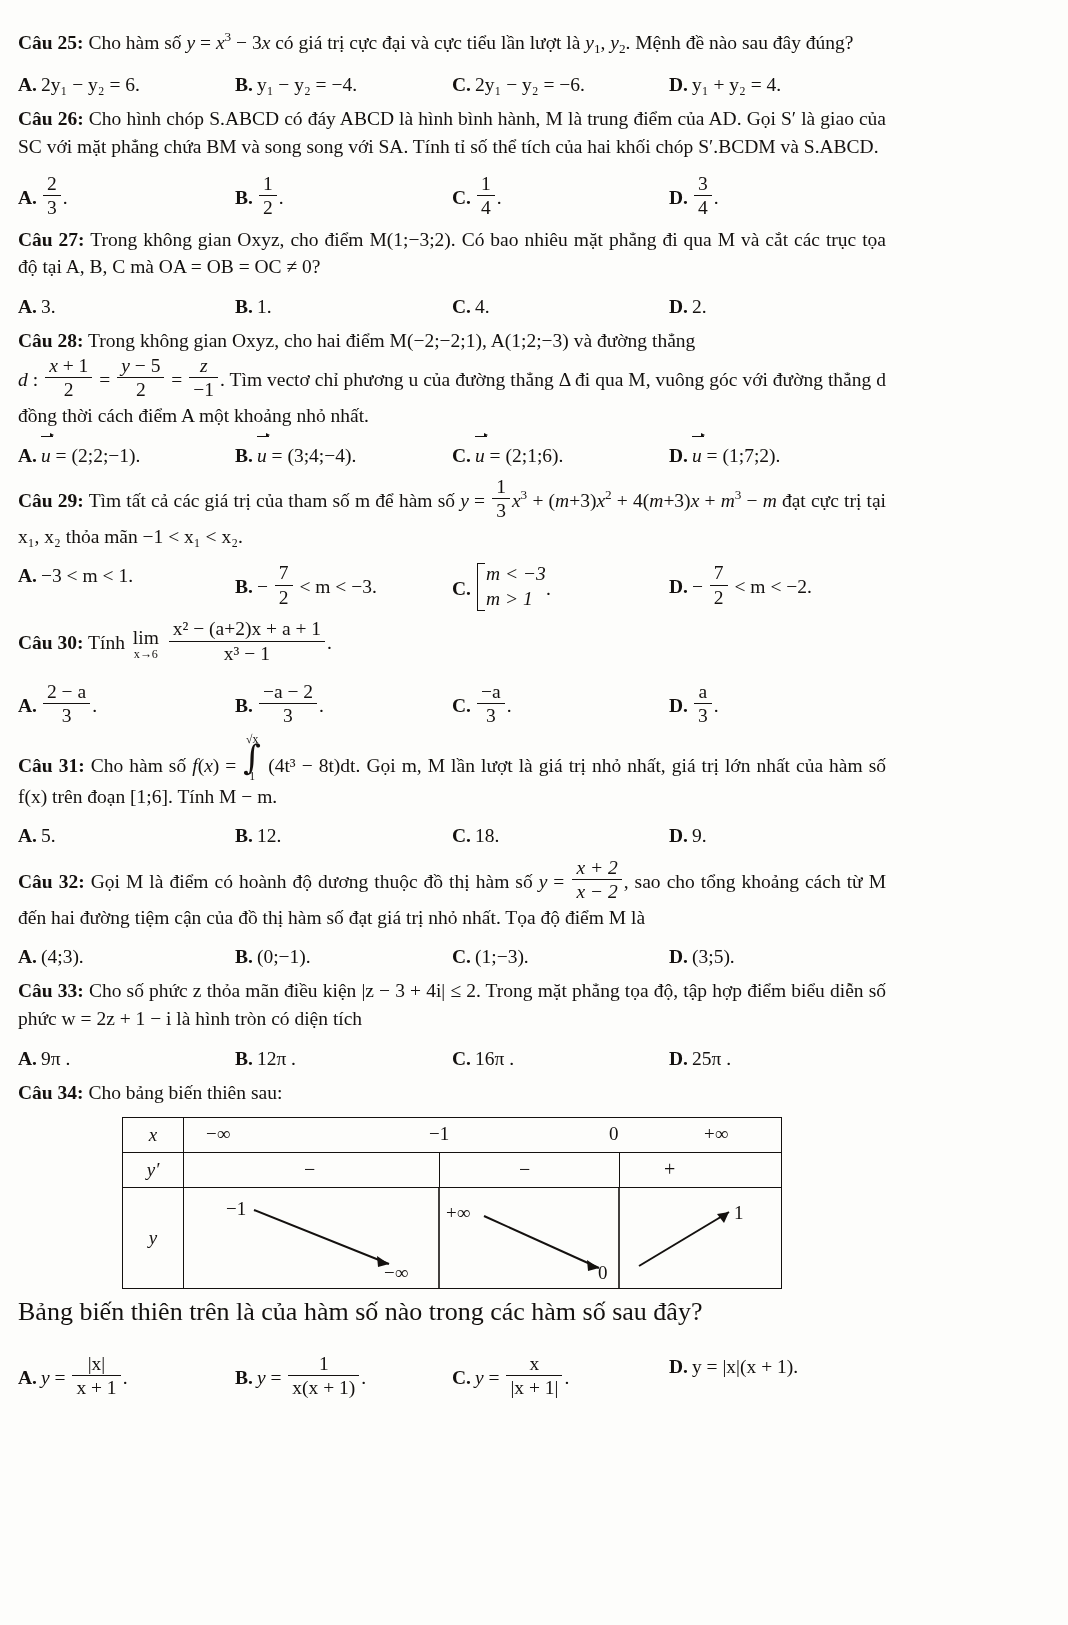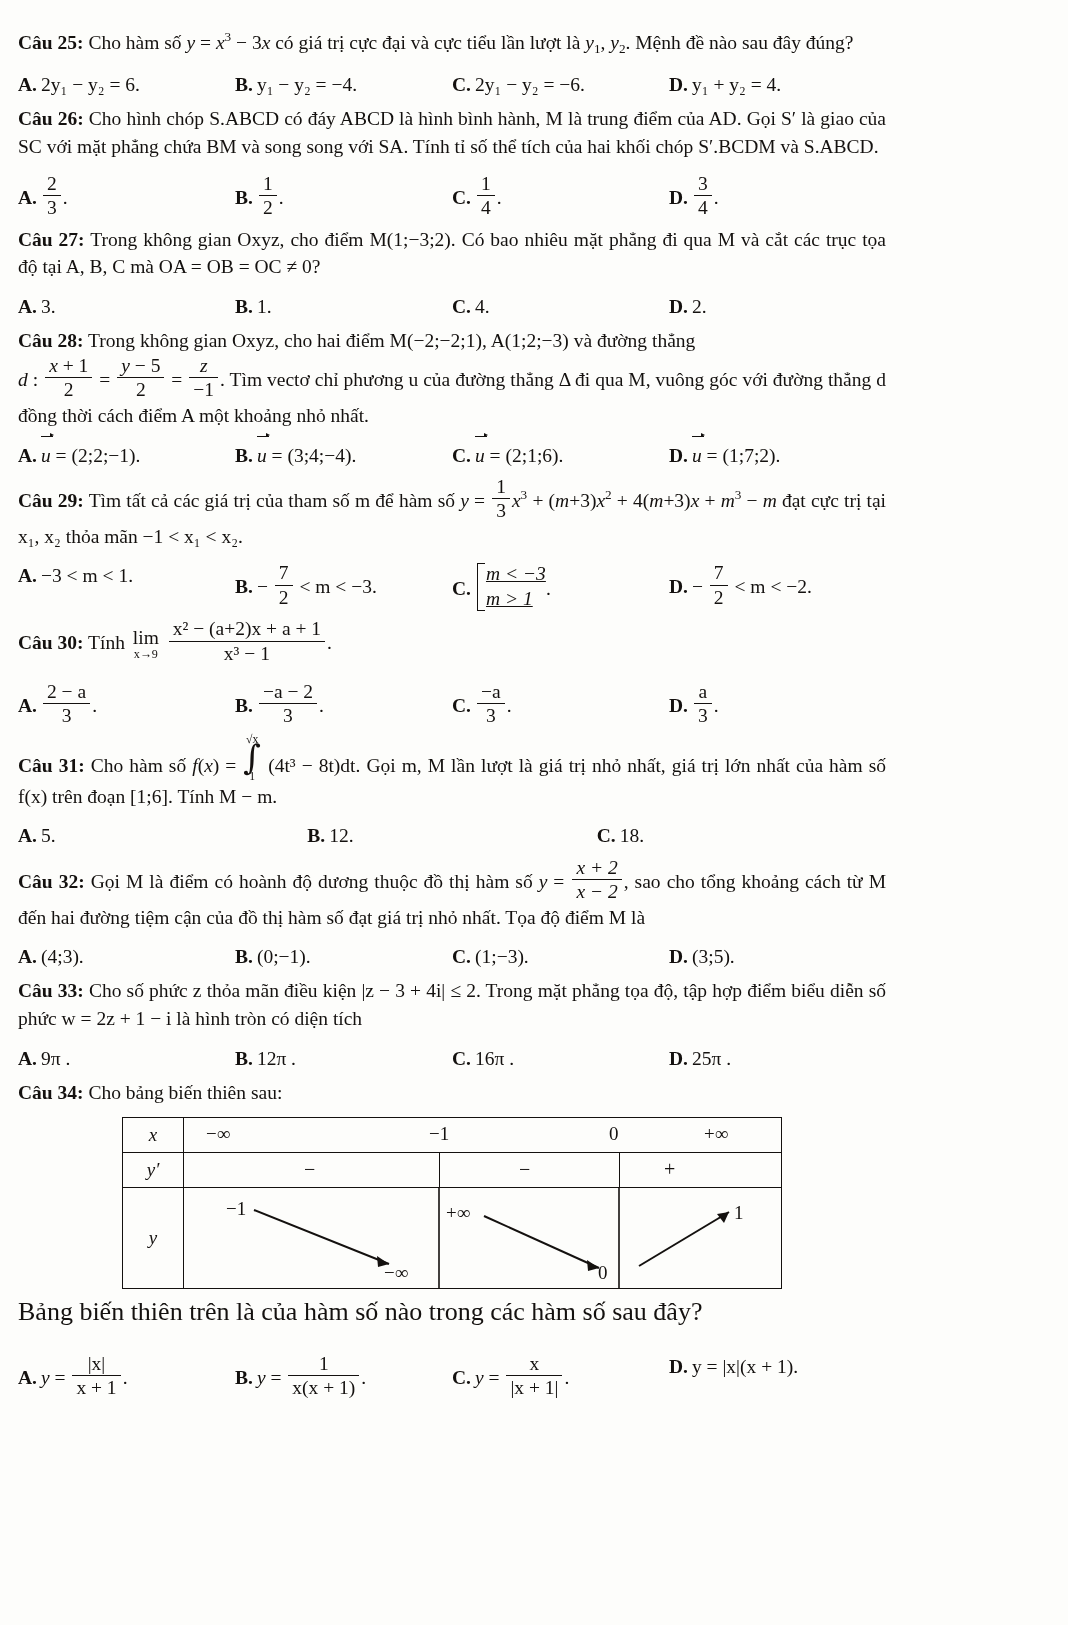--- a/index.html
+++ b/index.html
@@ -64,21 +64,20 @@
     margin:0 1px;
   }
   .intg .top{display:block; font-size:0.6em; line-height:1;}
   .intg .sym{display:block; font-size:1.75em; line-height:0.75; font-family:"DejaVu Serif",serif;}
   .intg .bot{display:block; font-size:0.6em; line-height:1;}
   .brace{
     display:inline-block;
     vertical-align:-0.5em;
     position:relative;
     padding-left:11px;
-    text-decoration:underline;
   }
   .brace::before{
     content:"";
     position:absolute; left:2px; top:1px; bottom:1px;
     width:7px;
     border-left:1.6px solid #14110f;
     border-top:1.6px solid #14110f;
     border-bottom:1.6px solid #14110f;
   }
   .brace .ln{display:block; line-height:1.28; font-style:italic;}
@@ -168,40 +167,41 @@
   <div class="opts">
     <div><span class="optlbl">A.</span><span>−3 &lt; m &lt; 1.</span></div>
     <div><span class="optlbl">B.</span>− <span class="frac"><span class="num">7</span><span class="den">2</span></span> <span>&lt; m &lt; −3.</span></div>
     <div><span class="optlbl">C.</span><span class="brace"><span class="ln">m &lt; −3</span><span class="ln">m &gt; 1</span></span>.</div>
     <div><span class="optlbl">D.</span>− <span class="frac"><span class="num">7</span><span class="den">2</span></span> <span>&lt; m &lt; −2.</span></div>
   </div>
 
   <p class="q">
     <b>Câu 30:</b>
     <span>Tính </span>
-    <span class="lim"><span class="lm">lim</span><span class="lb">x→9</span></span>
+    <span class="lim"><span class="lm">lim</span><span class="lb">x→6</span></span>
     <span class="frac"><span class="num">x² − (a+2)x + a + 1</span><span class="den">x³ − 1</span></span>.
   </p>
   <div class="opts">
     <div><span class="optlbl">A.</span><span class="frac"><span class="num">2 − a</span><span class="den">3</span></span>.</div>
     <div><span class="optlbl">B.</span><span class="frac"><span class="num">−a − 2</span><span class="den">3</span></span>.</div>
     <div><span class="optlbl">C.</span><span class="frac"><span class="num">−a</span><span class="den">3</span></span>.</div>
     <div><span class="optlbl">D.</span><span class="frac"><span class="num">a</span><span class="den">3</span></span>.</div>
   </div>
 
   <p class="q">
     <b>Câu 31:</b>
     <span>Cho hàm số </span><i class="m">f</i>(<i class="m">x</i>) =
     <span class="intg"><span class="top">√x</span><span class="sym">∫</span><span class="bot">1</span></span>
     <span>(4t³ − 8t)dt</span><span>. Gọi m, M lần lượt là giá trị nhỏ nhất, giá trị lớn nhất của hàm số f(x) trên đoạn [1;6]. Tính M − m.</span>
   </p>
   <div class="opts">
     <div><span class="optlbl">A.</span><span>5.</span></div>
     <div><span class="optlbl">B.</span><span>12.</span></div>
     <div><span class="optlbl">C.</span><span>18.</span></div>
+    <div><span class="optlbl">D.</span><span>9.</span></div>
   </div>
 
   <p class="q">
     <b>Câu 32:</b>
     <span>Gọi M là điểm có hoành độ dương thuộc đồ thị hàm số </span><i class="m">y</i> =
     <span class="frac"><span class="num"><i class="m">x + 2</i></span><span class="den"><i class="m">x − 2</i></span></span><span>, sao cho tổng khoảng cách từ M đến hai đường tiệm cận của đồ thị hàm số đạt giá trị nhỏ nhất. Tọa độ điểm M là</span>
   </p>
   <div class="opts">
     <div><span class="optlbl">A.</span><span>(4;3).</span></div>
     <div><span class="optlbl">B.</span><span>(0;−1).</span></div>

